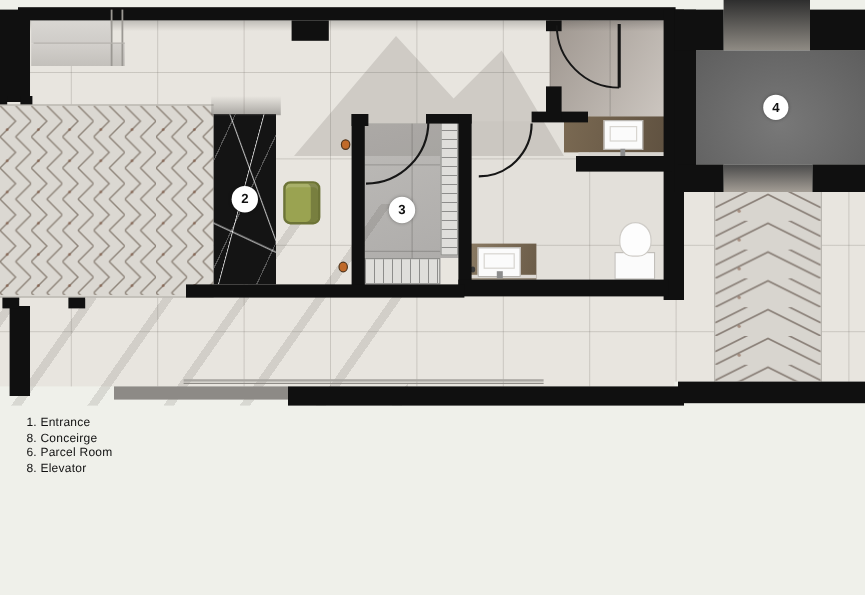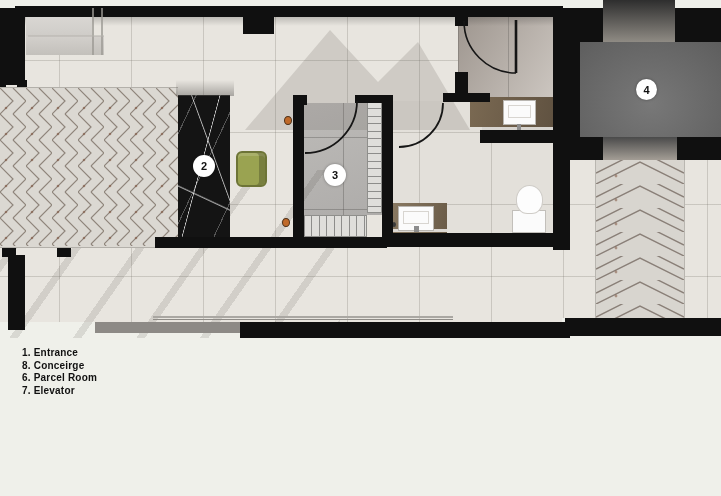--- a/index.html
+++ b/index.html
@@ -17,21 +17,21 @@
   .shelf{background:#dfdedb;border:1px solid #8f8f8c;box-sizing:border-box;}
   .marker{
     position:absolute;width:22px;height:22px;border-radius:50%;
     background:#ffffff;box-shadow:0 0 3px rgba(0,0,0,0.35);
     display:flex;align-items:center;justify-content:center;
     font-size:11px;font-weight:bold;color:#111;
   }
   .sconce{position:absolute;width:8px;height:9px;border-radius:50%;
     background:#c06a2a;border:1.5px solid #50341c;box-sizing:border-box;}
   .legend{position:absolute;left:22px;top:347px;color:#111;
-    font-size:10px;font-weight:bold;line-height:12.6px;letter-spacing:0.2px;}
+    font-size:10px;font-weight:normal;line-height:12.6px;letter-spacing:0.2px;}
   .vanity{background:linear-gradient(100deg,#7a6952,#5f5140);}
   .sink{position:absolute;background:#fbfbfb;border:1px solid #b9b6b1;box-sizing:border-box;}
   .sink:after{content:"";position:absolute;left:4px;top:4px;right:4px;bottom:6px;border:1px solid #d8d5d0;}
   svg.overlay{position:absolute;left:0;top:0;pointer-events:none;}
 </style>
 </head>
 <body>
 
 <div id="canvas">
 
@@ -173,16 +173,16 @@
     <span>3</span>
   </div>
   <div class="marker" style="left:636px;top:79px;width:21px;height:21px;">
     <span>4</span>
   </div>
 
   <div class="legend">
     <div>1. Entrance</div>
     <div>8. Conceirge</div>
     <div>6. Parcel Room</div>
-    <div>7. Elevator</div>
+    <div>8. Elevator</div>
   </div>
 
 </div>
 
 </body></html>

